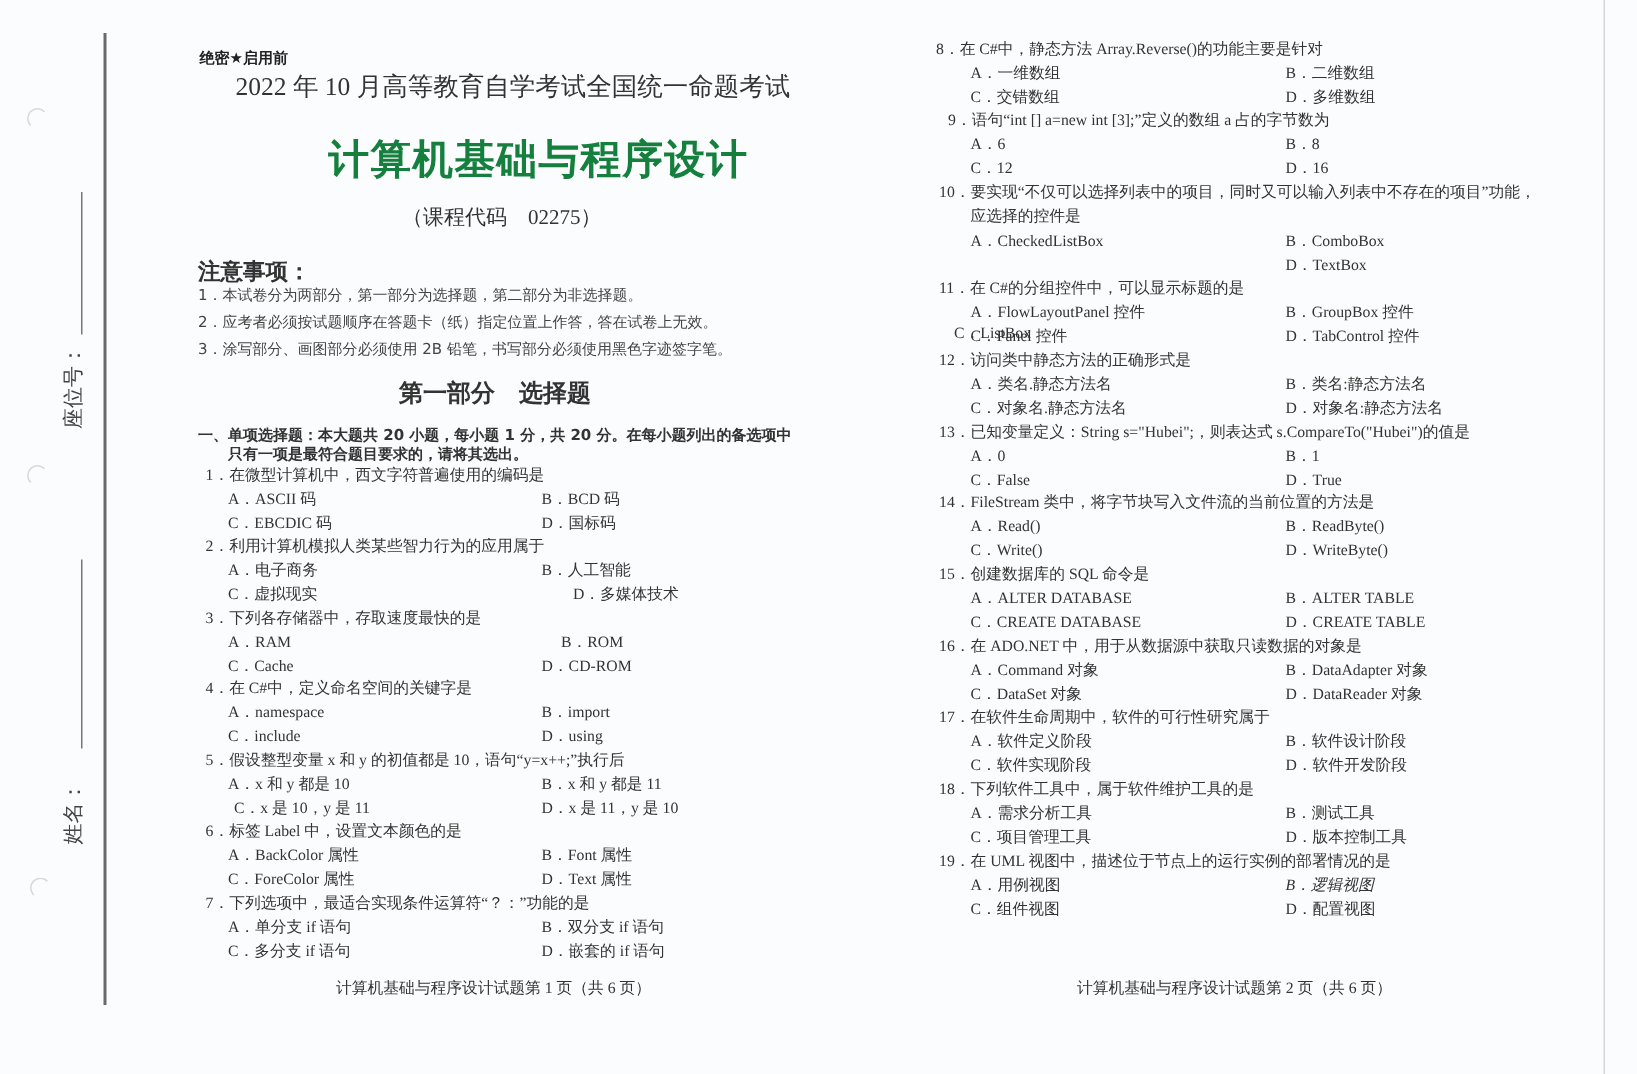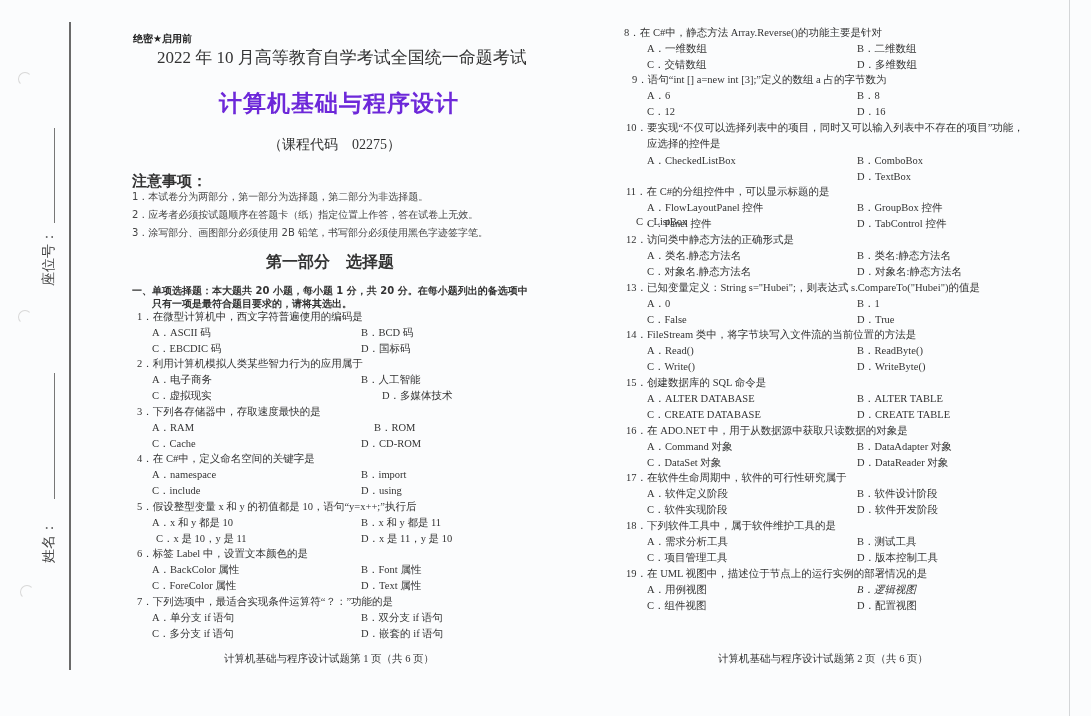--- a/index.html
+++ b/index.html
@@ -14,21 +14,21 @@
   .hole { position:absolute; width:12px; height:12px; border:1px solid #d8d8d8; border-radius:50%; border-right-color:transparent; border-bottom-color:transparent; }
   .side-label {
     position:absolute; font-size:14px; color:#444;
     transform:rotate(-90deg); transform-origin:left top;
     font-family:"DejaVu Sans", sans-serif;
   }
   .side-line { position:absolute; left:54px; width:1px; background:#777; }
 
   .secret { font-size:10px; font-weight:bold; font-family:"DejaVu Sans", sans-serif; color:#222; }
   .exam-title { font-size:17px; color:#333; }
-  .subject { font-size:23px; font-weight:bold; color:#6d28d9; letter-spacing:1px; font-family:"DejaVu Serif", serif; }
+  .subject { font-size:27px; font-weight:bold; color:#15803d; letter-spacing:1px; font-family:"DejaVu Serif", serif; }
   .code { font-size:14px; color:#333; }
   .notice-title { font-size:15px; font-weight:bold; font-family:"DejaVu Sans", sans-serif; color:#333; }
   .notice { font-size:10px; font-family:"DejaVu Sans", sans-serif; color:#444; }
   .part-title { font-size:16px; font-weight:bold; font-family:"DejaVu Sans", sans-serif; color:#333; word-spacing:8px; }
   .section { font-size:10px; font-weight:bold; font-family:"DejaVu Sans", sans-serif; color:#333; line-height:13px; }
   .q { font-size:10.5px; color:#333; }
   .opt { font-size:10.5px; color:#333; }
   .footer { font-size:10.5px; color:#333; }
 </style>
 </head>

